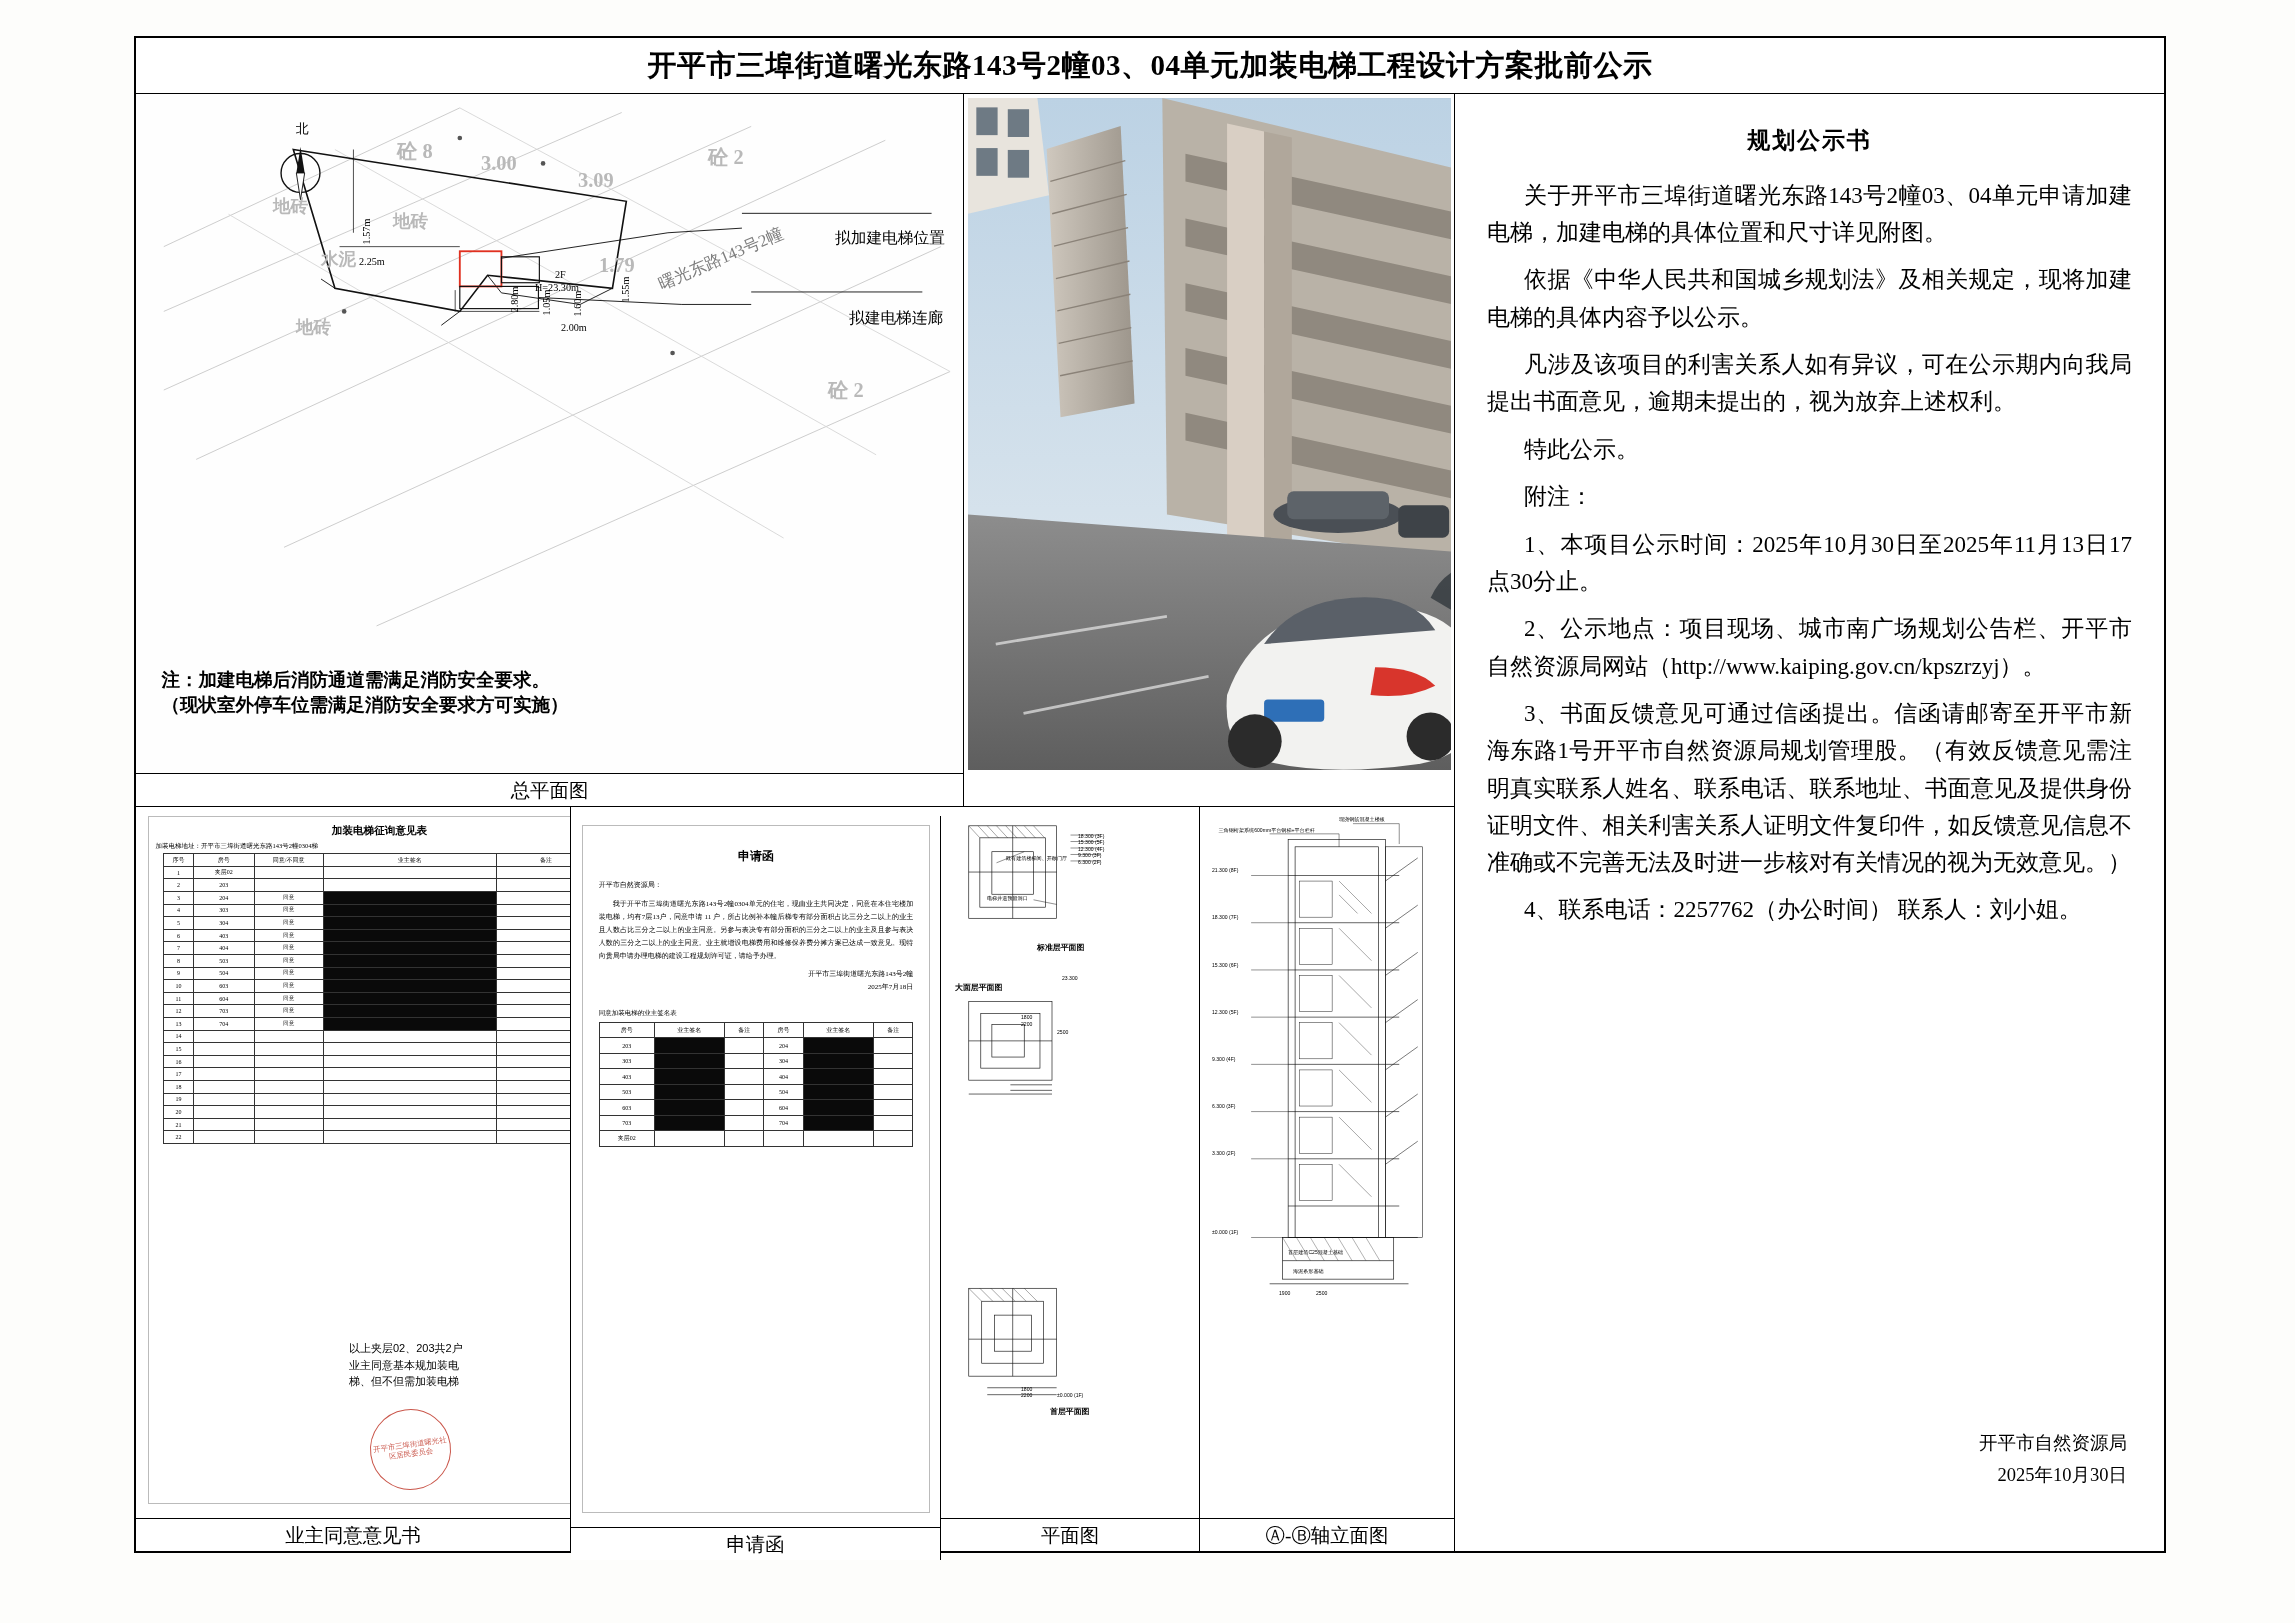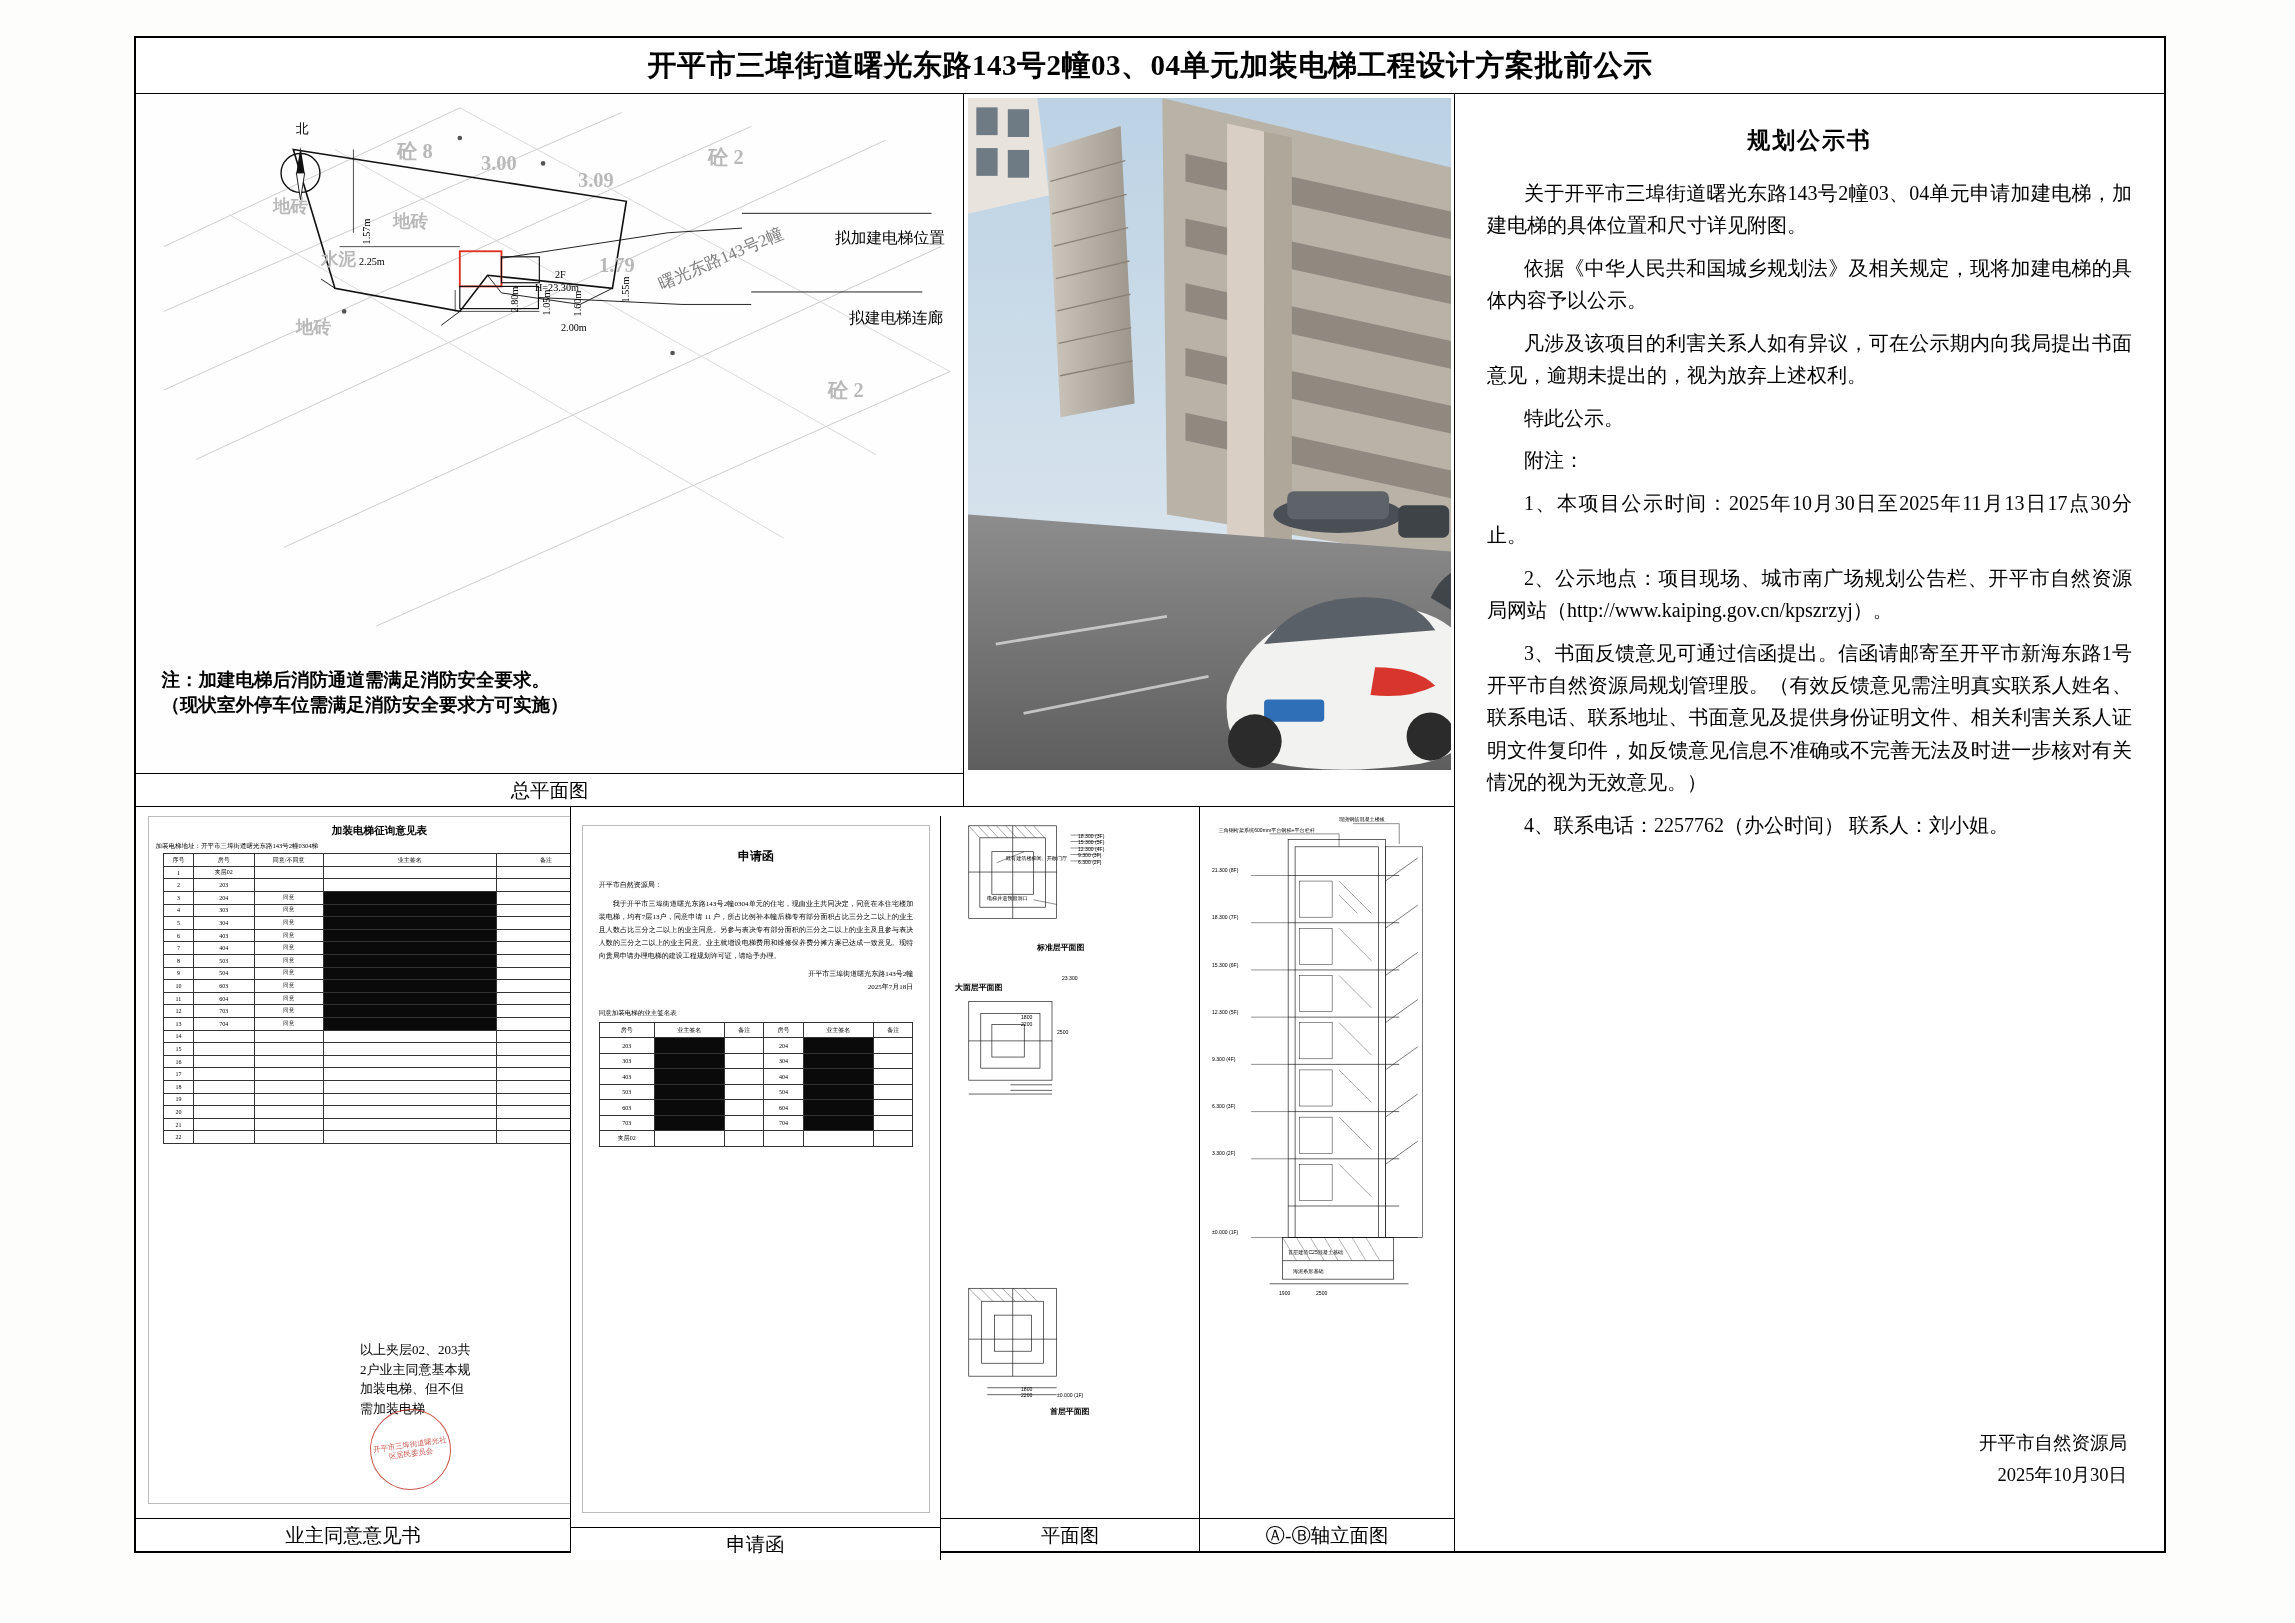--- a/index.html
+++ b/index.html
@@ -190,21 +190,21 @@
   }
   .notice h2 {
     text-align: center;
     font-size: 23px;
     font-weight: bold;
     margin: 14px 0 21px 0;
     letter-spacing: 1.9px;
     font-family: "Liberation Serif", serif;
   }
   .notice p {
-    font-size: 20px;
+    font-size: 23px;
     line-height: 1.62;
     margin: 0 0 10.2px 0;
     text-align: justify;
     text-indent: 37px;
     font-family: "Liberation Serif", serif;
   }
   .notice p.noindent { text-indent: 0; }
   .signature {
     position: absolute;
     right: 37px;
@@ -260,26 +260,26 @@
   .blackbox {
     background: #0a0a0a;
   }
   .handw {
     font-family: "Liberation Serif", serif;
     font-size: 5.6px;
     color: #222;
   }
   .memo {
     position: absolute;
-    left: 211px;
+    left: 200px;
     top: 523px;
     width: 116px;
-    font-size: 13px;
+    font-size: 11px;
     line-height: 1.5;
-    font-family: Liberation Serif, serif;
+    font-family: Liberation Sans, sans-serif;
   }
   .stamp {
     position: absolute;
     left: 221px;
     top: 592px;
     width: 79px;
     height: 79px;
     border: 1.9px solid #c0392b;
     border-radius: 50%;
     color: #c0392b;

